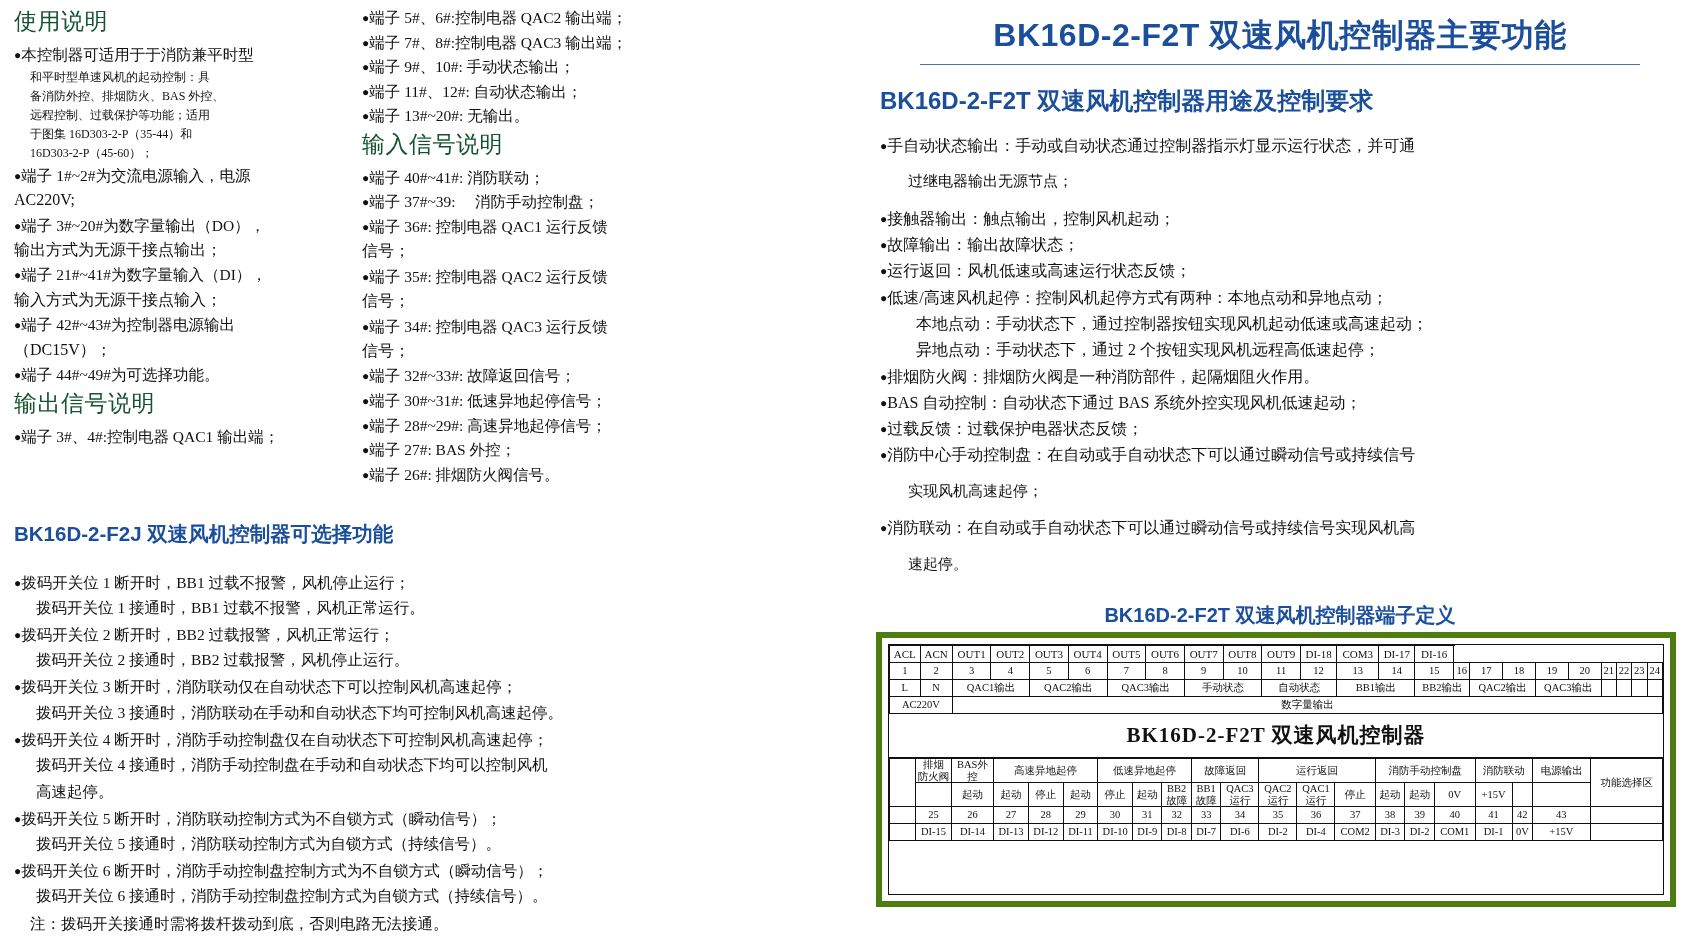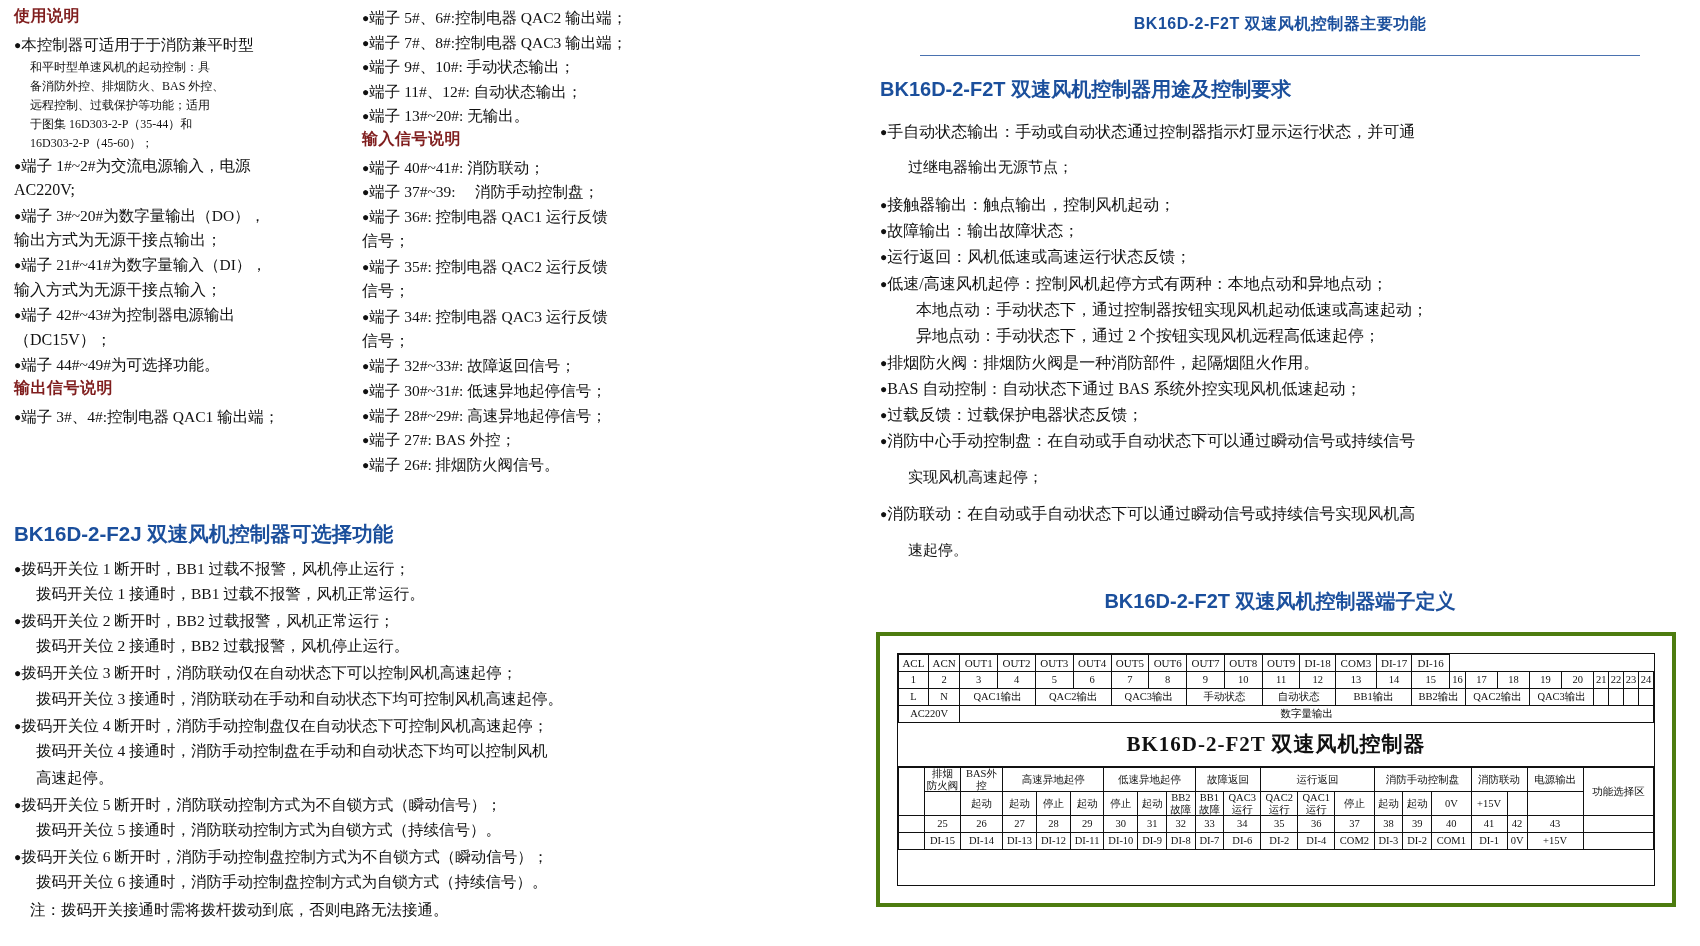--- a/index.html
+++ b/index.html
@@ -15,22 +15,22 @@
   .page { position:relative; width:1700px; height:946px; padding:8px 10px; }
 
   
   .left-half { position:absolute; left:14px; top:6px; width:680px; }
   .col-wrap { display:flex; gap:18px; }
   .col { width:320px; }
   .col-a { width:330px; }
   .col-b { width:320px; }
 
   h2.sec {
-    font-size:16px; font-weight:bold; margin:0 0 6px 0; letter-spacing:0.5px;
-    color:#7f1d1d;
+    font-size:23px; font-weight:normal; margin:0 0 6px 0; letter-spacing:0.5px;
+    color:#14532d;
   }
   h2.sec.mt { margin-top:0; }
 
   p.bullet {
     margin:0 0 1px 0;
     font-size:15.5px;
     line-height:1.52;
     text-indent:0;
     padding-left:0;
   }
@@ -38,51 +38,51 @@
   p.cont { margin:0 0 1px 0; font-size:12px; line-height:1.52; padding-left:16px; }
   p.cont0 { margin:0 0 1px 0; font-size:16px; line-height:1.52; padding-left:0px; }
 
   
   .blue-head {
     color:#1b4f9c; font-weight:bold; font-size:20px; margin:0 0 10px 0;
     font-family:"Liberation Sans","DejaVu Sans",sans-serif;
   }
 
   .optional-block { position:absolute; left:14px; top:520px; width:700px; }
-  .optional-block .blue-head { font-size:20.5px; margin-bottom:8px; }
+  .optional-block .blue-head { font-size:20.5px; margin-bottom:22px; }
   .optional-block p.bullet { font-size:15.5px; line-height:1.62; margin-bottom:0px;}
   .optional-block p.cont { font-size:15.5px; line-height:1.62; padding-left:22px; margin-bottom:2px;}
   .note { font-size:15.5px; margin-top:6px; padding-left:16px; }
 
   
   .right-half { position:absolute; left:880px; top:6px; width:800px; }
   .title-main {
-    color:#1b4f9c; font-weight:bold; font-size:16px; text-align:center;
+    color:#1b4f9c; font-weight:bold; font-size:32px; text-align:center;
     font-family:"Liberation Sans","DejaVu Sans",sans-serif;
-    margin:8px 0 20px 0; letter-spacing:0.5px;
+    margin:8px 0 6px 0; letter-spacing:0.5px;
   }
   .title-rule { height:1px; background:#4a72b0; margin:0 40px 20px 40px; }
   .sub-blue {
-    color:#1b4f9c; font-weight:bold; font-size:20px; margin:0 0 16px 0;
+    color:#1b4f9c; font-weight:bold; font-size:24px; margin:0 0 16px 0;
     font-family:"Liberation Sans","DejaVu Sans",sans-serif;
   }
   .right-half p.bullet { font-size:16px; line-height:1.58; }
   .right-half p.cont { font-size:16px; line-height:1.58; padding-left:36px; }
   .right-half p.hang { font-size:15px; line-height:1.58; padding-left:16px; margin:12px;}
 
   .term-title {
     color:#1b4f9c; font-weight:bold; font-size:20px; text-align:center;
     font-family:"Liberation Sans","DejaVu Sans",sans-serif;
     margin:26px 0 14px 0;
   }
 
   
   .diagram-outer {
     position:absolute; left:876px; top:632px; width:800px; height:275px;
-    border:4px solid #4d7c0f; padding:17px; background:#fff;
+    border:6px solid #4d7c0f; padding:6px; background:#fff;
   }
   .diagram-inner { border:1.5px solid #111; width:100%; height:100%; display:flex; flex-direction:column; }
   table.tt { border-collapse:collapse; width:100%; font-family:"Liberation Serif","DejaVu Serif",serif; }
   table.tt td {
     border:1px solid #111; text-align:center; vertical-align:middle;
     font-size:10.5px; padding:0; height:17px; line-height:1.1;
   }
   table.tt td.h { font-size:11px; }
   .brand {
     text-align:center; font-weight:bold; font-size:21px; letter-spacing:1px;

